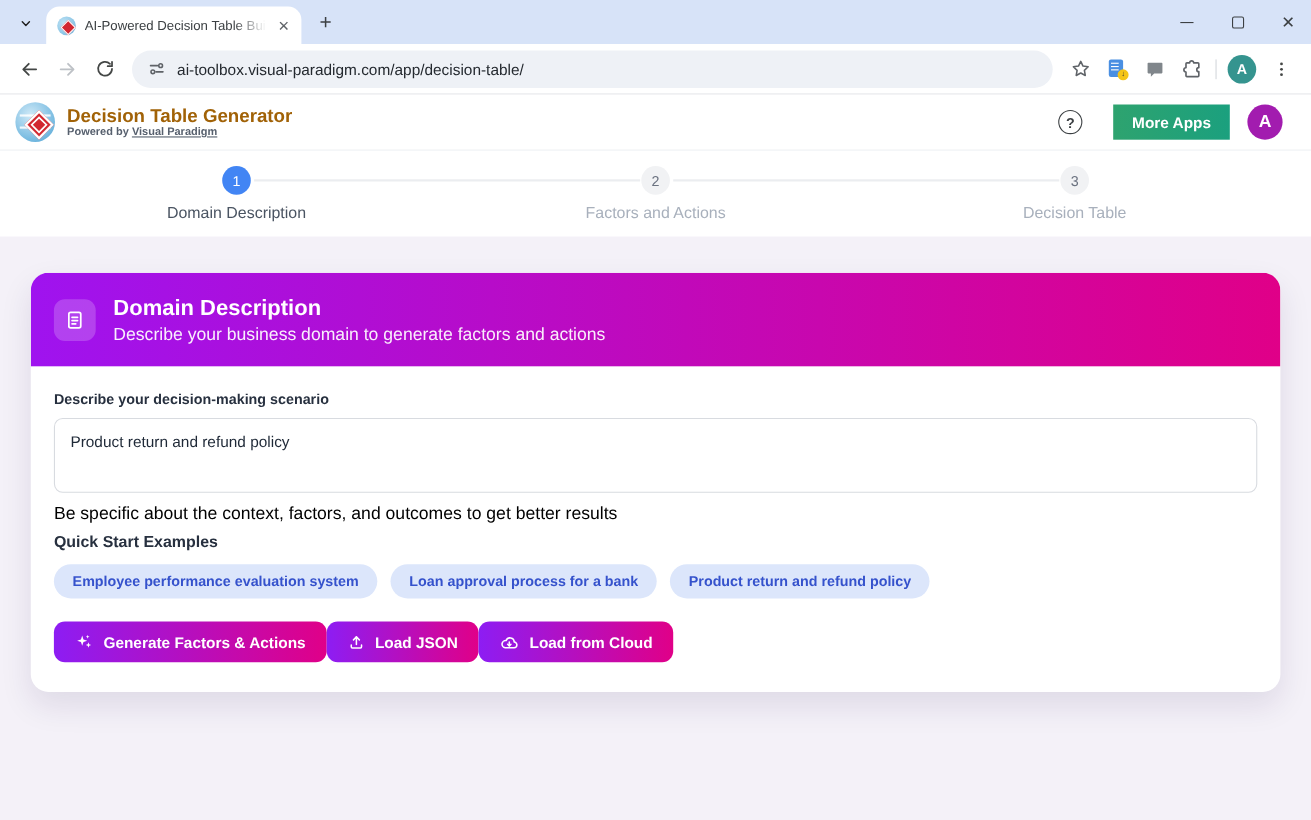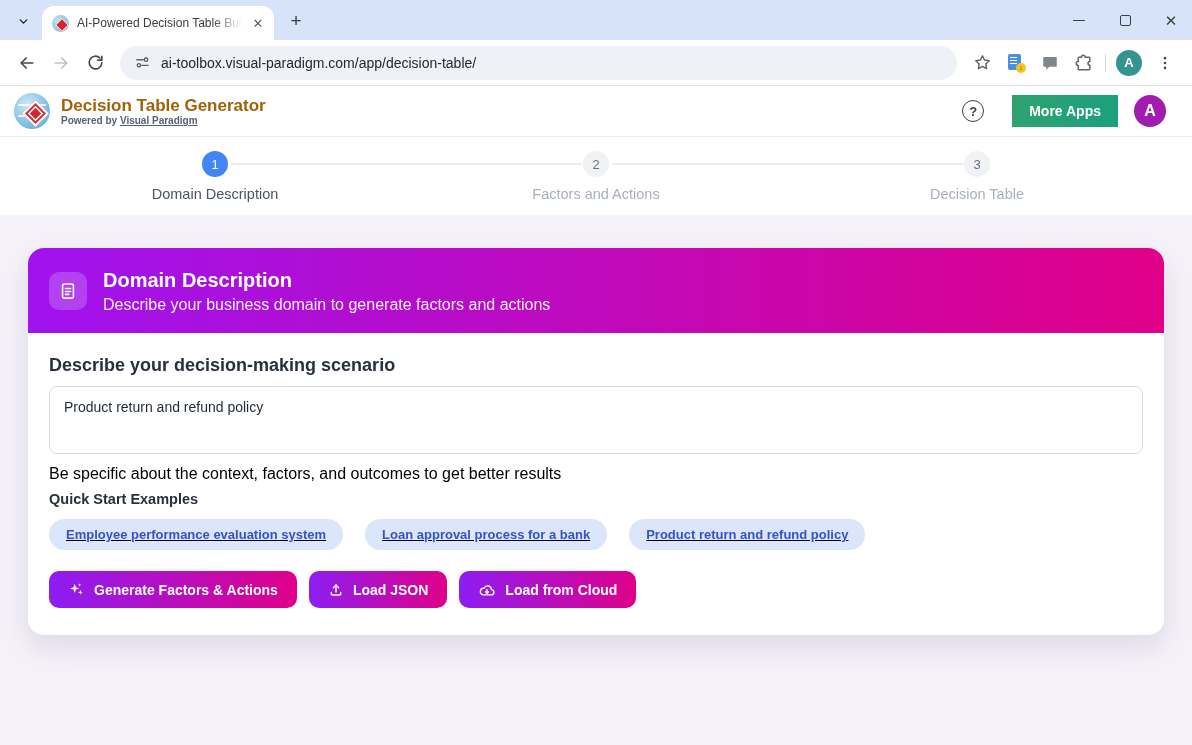--- a/index.html
+++ b/index.html
@@ -58,27 +58,27 @@
   .step-label.inactive { color:#a8b0bc; }
 
   
   .main { background:#f4f1f8; height:530px; padding:33px 28px; }
   .card { background:#fff; border-radius:16px; box-shadow:0 12px 28px rgba(40,20,80,.10); overflow:hidden; }
   .card-header { height:85px; background:linear-gradient(90deg,#9f13ef,#e00088); display:flex; align-items:center; padding:0 21px; gap:16px; }
   .card-hicon { width:38px; height:38px; border-radius:10px; background:rgba(255,255,255,.2); display:grid; place-items:center; flex:0 0 auto; }
   .card-title { font-size:20px; font-weight:700; color:#fff; line-height:1.3; }
   .card-subtitle { font-size:16px; color:rgba(255,255,255,.93); margin-top:3px; }
   .card-body { padding:22px 21px 27px; }
-  .field-label { font-size:18px; font-weight:700; color:#27303f; }
+  .field-label { font-size:13px; font-weight:700; color:#27303f; }
   .scenario-input { display:block; width:100%; height:68px; margin-top:10px; border:1px solid #d8dbe0; border-radius:8px; padding:12px 14px; font-family:inherit; font-size:14px; color:#1f2937; resize:none; outline:none; background:#fff; }
   .helper { margin-top:11px; font-size:16px; color:#000000; }
   .quick-label { margin-top:8px; font-size:14.5px; font-weight:700; color:#27303f; }
-  .pills { display:flex; gap:22px; margin-top:12px;text-decoration:underline; }
+  .pills { display:flex; gap:12px; margin-top:12px; }
   .pill { border:none; cursor:pointer; background:#dce6fb; color:#3552cc; font-family:inherit; font-size:13px; font-weight:600; padding:8px 17px; border-radius:999px; white-space:nowrap; }
-  .actions { display:flex; gap:12px; margin-top:21px;align-items:center; }
+  .actions { display:flex; gap:0; margin-top:21px;align-items:center; }
   .action-btn { border:none; cursor:pointer; display:inline-flex; align-items:center; gap:9px; height:37px; padding:0 19px; border-radius:10px; background:linear-gradient(90deg,#8d1df3,#e00088); color:#fff; font-family:inherit; font-size:14px; font-weight:700; }
   svg { display:block; }
 </style>
 </head>
 <body>
 
 <div class="titlebar">
   <div class="tab-search">
     <svg width="13" height="13" viewBox="0 0 24 24" fill="none" stroke="#1f1f1f" stroke-width="2.4" stroke-linecap="round" stroke-linejoin="round">
         <path d="M6 9l6 6 6-6"></path>

